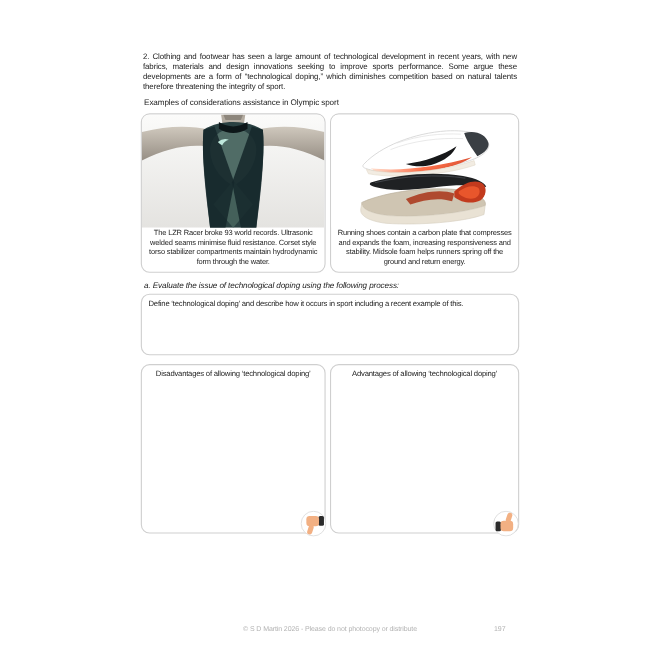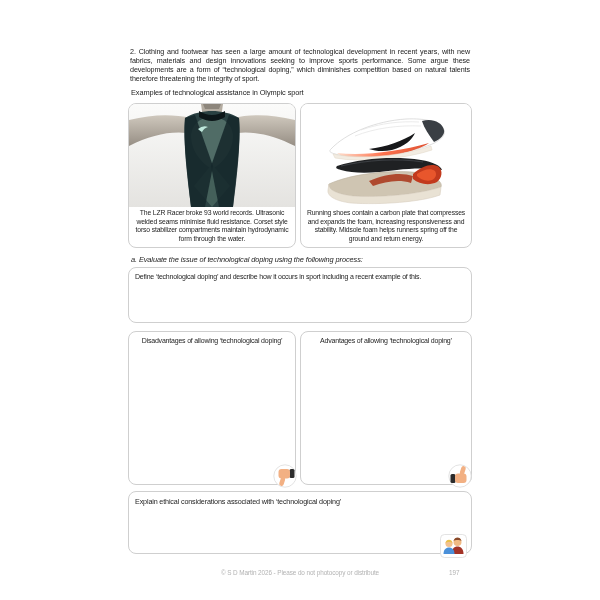--- a/index.html
+++ b/index.html
@@ -32,21 +32,21 @@
           color:#b3b3b3;letter-spacing:-0.1px;}
   .pageno{position:absolute;left:449px;top:569px;font-size:6.4px;color:#b3b3b3;}
 </style>
 </head>
 <body>
 
 <div class="page">
 
   <p class="intro">2. Clothing and footwear has seen a large amount of technological development in recent years, with new fabrics, materials and design innovations seeking to improve sports performance. Some argue these developments are a form of “technological doping,” which diminishes competition based on natural talents therefore threatening the integrity of sport.</p>
 
-  <div class="examples-heading">Examples of technological assistance in Olympic sport</div>
+  <div class="examples-heading">Examples of considerations assistance in Olympic sport</div>
 
   <div class="example-box swim">
     <svg class="example-img" viewBox="0 0 166 103" preserveAspectRatio="none">
       <defs>
         <linearGradient id="swbg" x1="0" y1="0" x2="0" y2="1">
           <stop offset="0" stop-color="#fbfbfa"></stop>
             <stop offset="1" stop-color="#e4e3e0"></stop>
         </linearGradient>
         <linearGradient id="skin" x1="0" y1="0" x2="0" y2="1">
           <stop offset="0" stop-color="#cfc8bd"></stop>
@@ -134,31 +134,17 @@
   <div class="answer-box box-adv">
     <div class="label centered">Advantages of allowing ‘technological doping’</div>
     <svg class="corner-icon thumb-circle" style="right:-1px;bottom:-4px;" viewBox="0 0 24 24">
       <circle cx="12" cy="12" r="11.2" fill="#ffffff" stroke="#dcdcdc" stroke-width="0.8"></circle>
       <rect x="2.5" y="10" width="5" height="9" rx="1.5" fill="#2b2b2b"></rect>
       <rect x="7" y="9.5" width="11.5" height="9.5" rx="3" fill="#f2b083"></rect>
       <rect x="12.5" y="2" width="4.6" height="9" rx="2.3" fill="#f2b083" transform="rotate(18 14.8 6.5)"></rect>
     </svg>
   </div>
 
-  <div class="answer-box box-ethics">
-    <div class="label">Explain ethical considerations associated with ‘technological doping’</div>
-    <svg class="corner-icon" style="right:4px;bottom:-5px;width:27px;height:24px;" viewBox="0 0 27 24">
-      <rect x="0.5" y="0.5" width="26" height="23" rx="4" fill="#ffffff" stroke="#dcdcdc" stroke-width="0.8"></rect>
-
-      <circle cx="17.5" cy="8" r="4" fill="#f0b983"></circle>
-      <path d="M13.5,7 C14,4.5 16,3.5 17.5,3.5 C19,3.5 21,4.5 21.5,7 C20,5.8 15,5.8 13.5,7 Z" fill="#8a4a2a"></path>
-      <path d="M11.5,20 C11.5,15 14,12.5 17.5,12.5 C21,12.5 23.5,15 23.5,20 Z" fill="#a33327"></path>
-
-      <circle cx="9" cy="9.5" r="3.6" fill="#f2c18f"></circle>
-      <path d="M5.5,9 C6,6.5 7.5,5.8 9,5.8 C10.5,5.8 12,6.5 12.5,9 C11,7.8 7,7.8 5.5,9 Z" fill="#e8c04a"></path>
-      <path d="M3.5,20 C3.5,15.8 5.8,13.5 9,13.5 C12.2,13.5 14.5,15.8 14.5,20 Z" fill="#4a90d9"></path>
-    </svg>
-  </div>
 
   <div class="footer">© S D Martin 2026 - Please do not photocopy or distribute</div>
   <div class="pageno">197</div>
 
 </div>
 
 </body></html>

